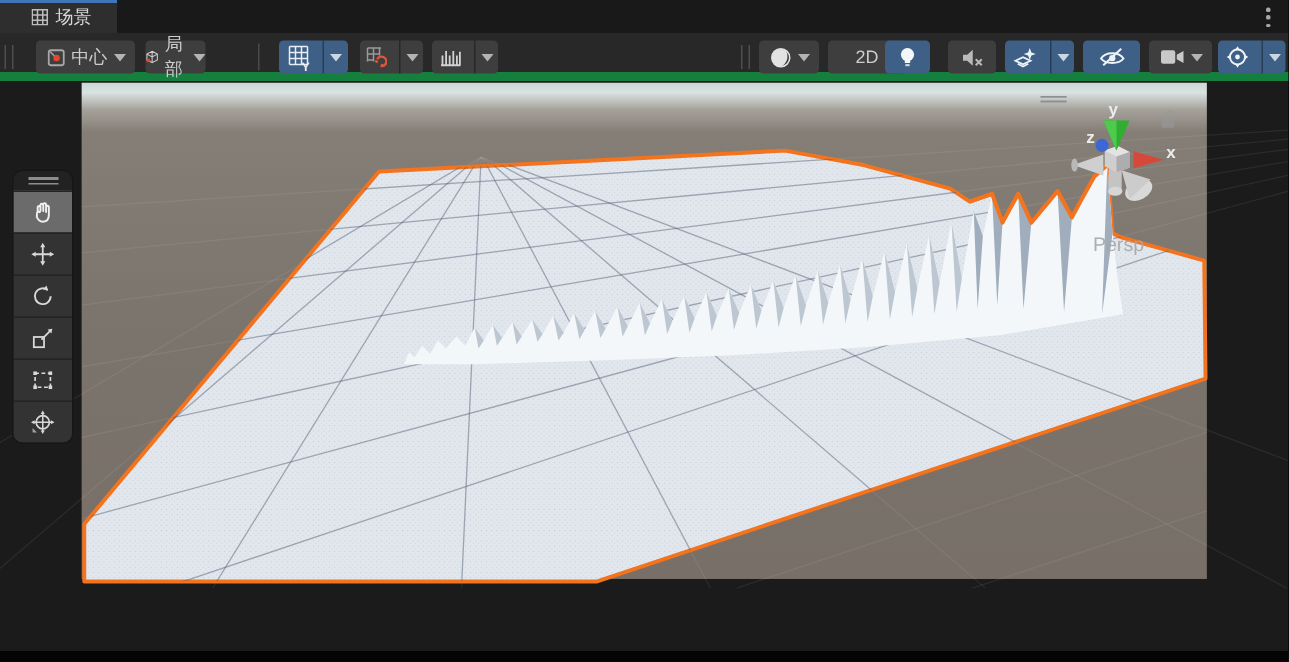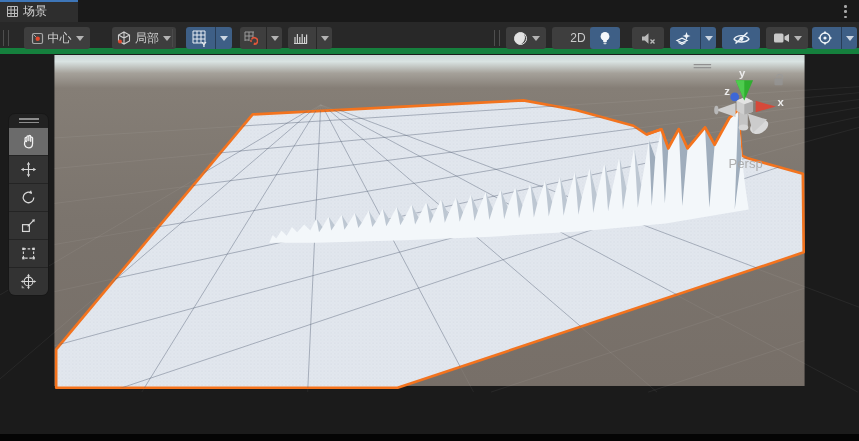--- a/index.html
+++ b/index.html
@@ -3,21 +3,21 @@
 <meta charset="utf-8">
 <style>
   * { margin:0; padding:0; box-sizing:border-box; }
   html,body { width:859px; height:441px; overflow:hidden; background:#000;
               font-family:"Liberation Sans","DejaVu Sans",sans-serif; }
   .screen { position:relative; width:859px; height:441px; background:#1b1b1b; }
 
   
   .tabbar { position:absolute; left:0; top:0; width:859px; height:22px; background:#191919; }
   .tab { position:absolute; left:0; top:0; width:78px; height:22px; background:#2e2e2e;
-         display:flex; align-items:center; padding-left:7px; gap:5px; }
+         display:flex; align-items:center; padding-left:21px; gap:5px; }
   .tab-accent { position:absolute; left:0; top:0; width:78px; height:2px; background:#3e76b8; }
   .tab-label { font-size:12px; color:#d6d6d6; }
   .kebab { position:absolute; right:12px; top:5px; width:3px; height:13px;
            display:flex; flex-direction:column; justify-content:space-between; }
   .kebab i { width:2.5px; height:2.5px; border-radius:50%; background:#a8a8a8; }
 
   
   .toolbar { position:absolute; left:0; top:22px; width:859px; height:32px; background:#282828;
              border-bottom:6px solid #15803d; }
   .grip { position:absolute; top:8px; width:6px; height:16px;
@@ -77,21 +77,21 @@
     <div class="tbtn" style="left:24px;width:66px">
       <svg width="13" height="13" viewBox="0 0 13 13">
         <rect x="1.5" y="1.5" width="10" height="10" rx="1.5" fill="none" stroke="#a8a8a8" stroke-width="1.2"></rect>
         <line x1="2.5" y1="2.5" x2="6" y2="6" stroke="#a8a8a8" stroke-width="1"></line>
         <circle cx="6.7" cy="6.7" r="2.2" fill="#e0492f"></circle>
       </svg>
       <span>中心</span>
       <span class="caret"></span>
     </div>
 
-    <div class="tbtn" style="left:112px;width:64px">
+    <div class="tbtn" style="left:97px;width:40px">
       <svg width="14" height="14" viewBox="0 0 14 14">
         <path d="M7 1 L12.5 4 V10 L7 13 L1.5 10 V4 Z M7 1 V7 M1.5 4 L7 7 L12.5 4 M7 13 V7" fill="none" stroke="#cfcfcf" stroke-width="1.1"></path>
         <circle cx="3" cy="10.5" r="2" fill="#e0492f"></circle>
       </svg>
       <span>局部</span>
       <span class="caret"></span>
     </div>
 
     <div class="sep" style="left:172px"></div>
 

